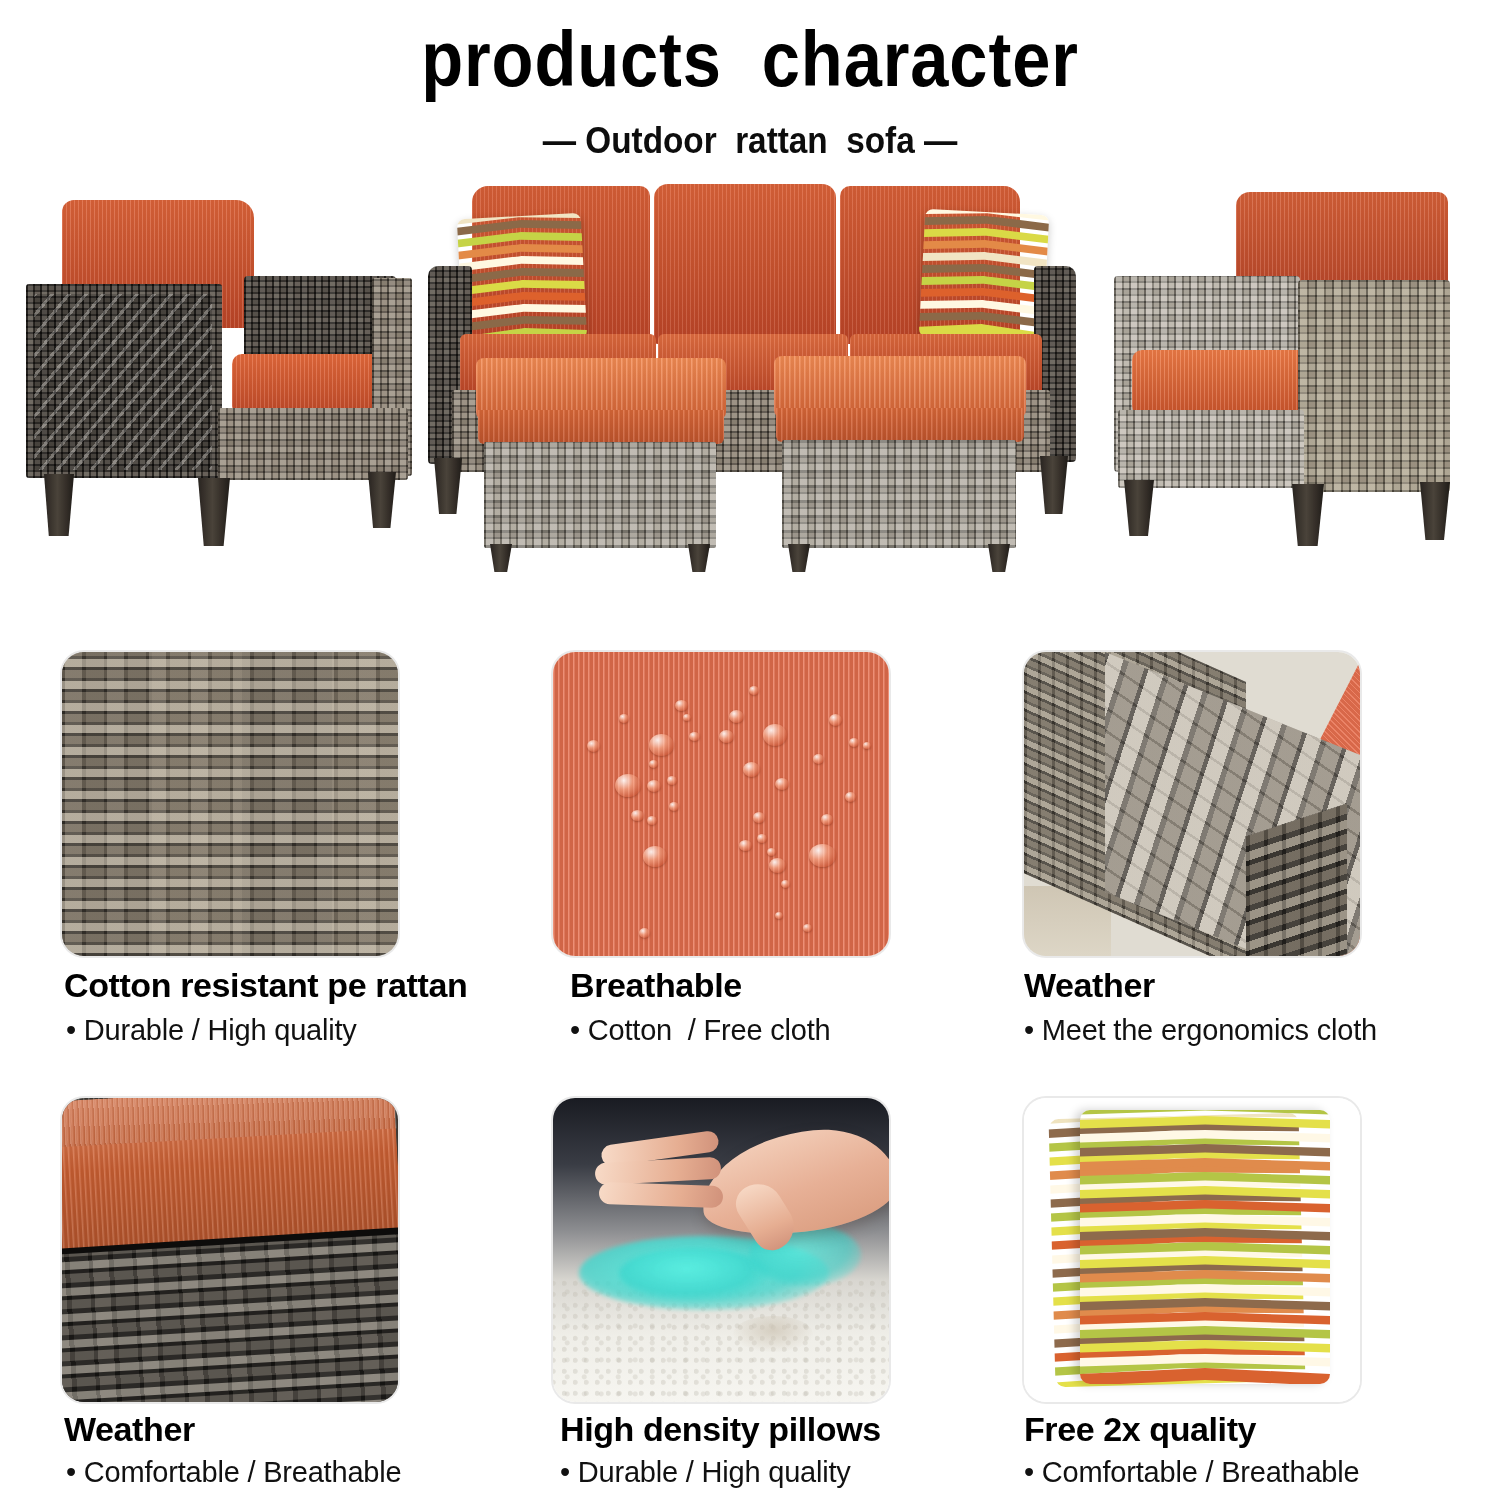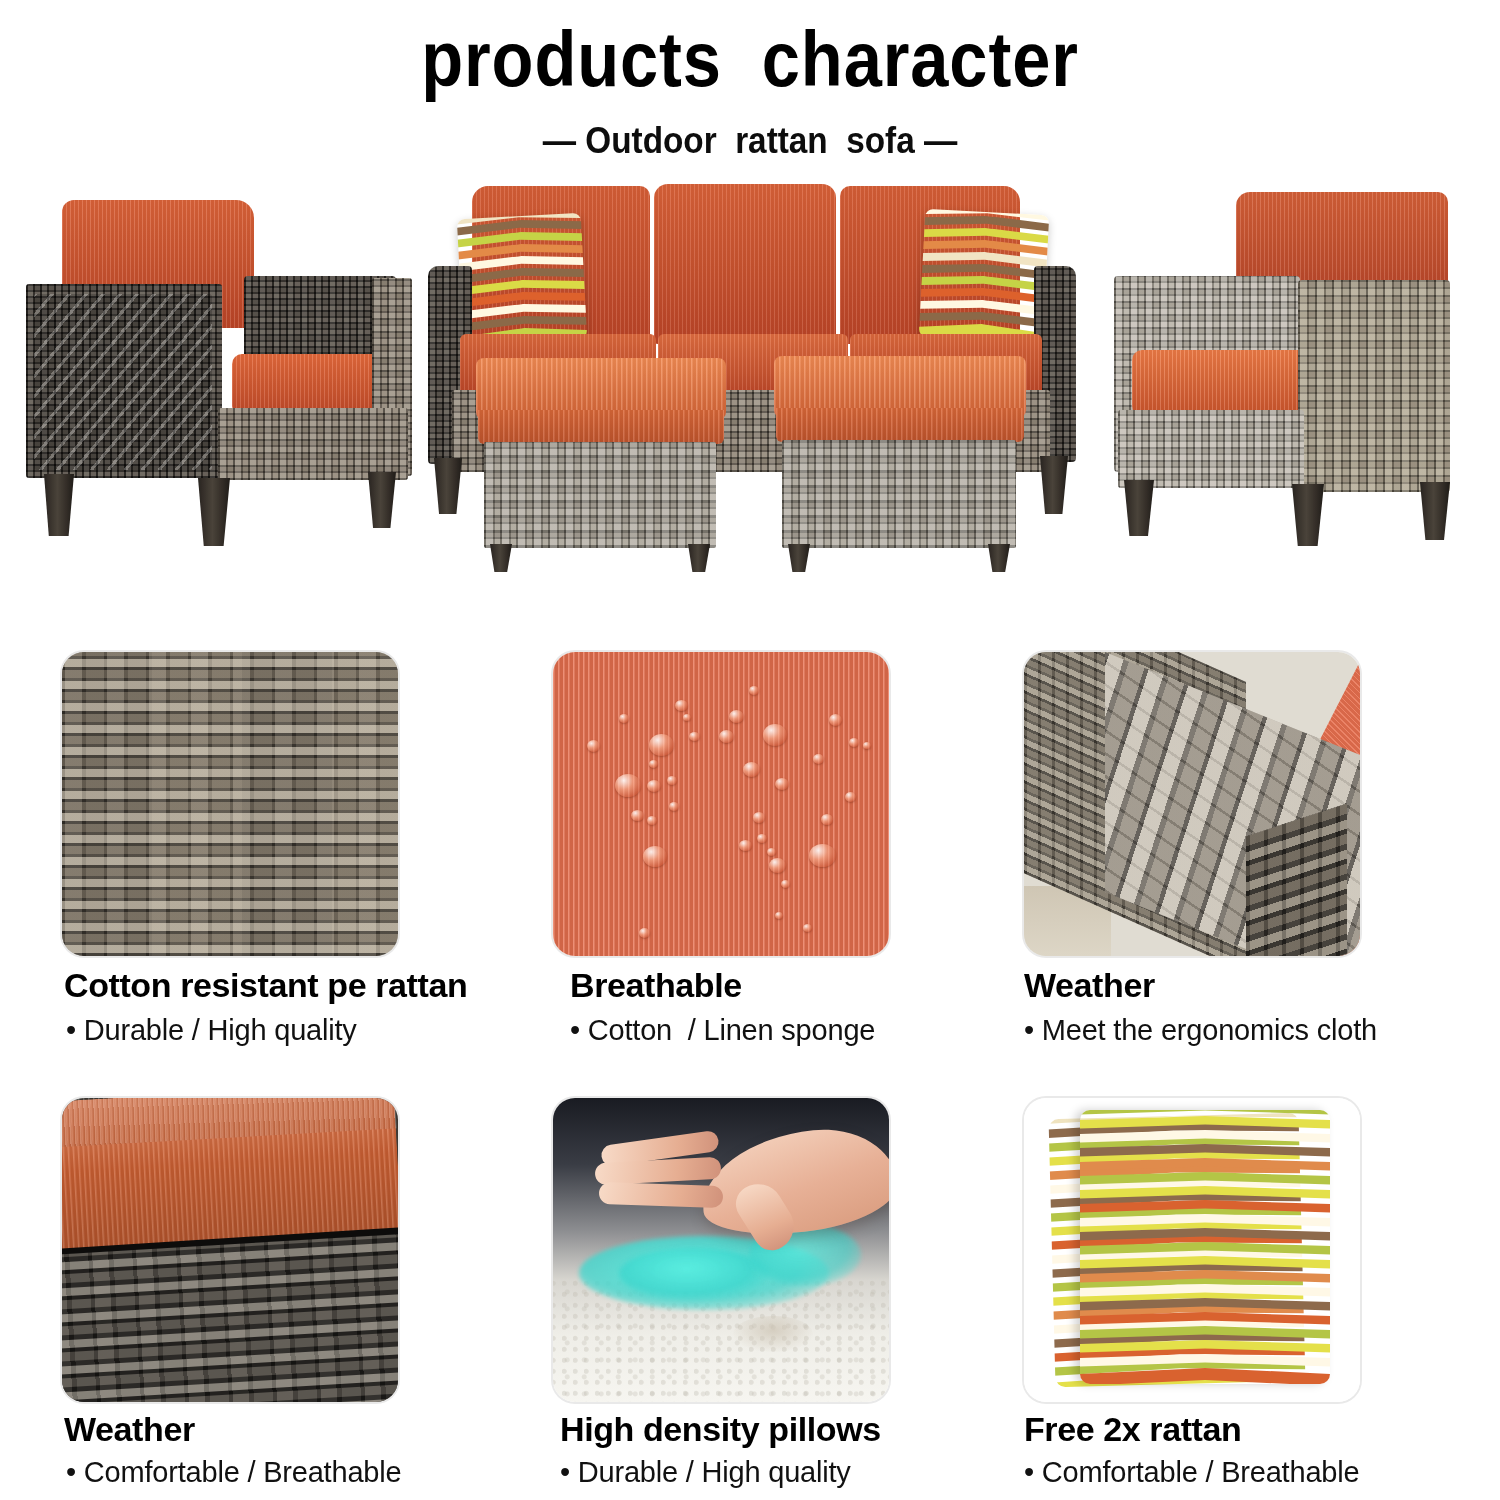--- a/index.html
+++ b/index.html
@@ -430,21 +430,21 @@
     <div class="drop" style="left:90px;top:194px;width:24px;height:21px;"></div>
     <div class="drop" style="left:256px;top:192px;width:27px;height:23px;"></div>
     <div class="drop" style="left:216px;top:206px;width:17px;height:15px;"></div>
     <div class="drop" style="left:228px;top:228px;width:9px;height:8px;"></div>
     <div class="drop" style="left:86px;top:276px;width:11px;height:10px;"></div>
     <div class="drop" style="left:222px;top:260px;width:8px;height:7px;"></div>
     <div class="drop" style="left:250px;top:272px;width:9px;height:8px;"></div>
   </div>
 </div>
 <div class="flabel" style="left:570px;top:968px;">Breathable</div>
-<div class="fsub" style="left:570px;top:1016px;">• Cotton  / Linen sponge</div>
+<div class="fsub" style="left:570px;top:1016px;">• Cotton  / Free cloth</div>
 
 <div class="panel" style="left:1024px;top:652px;width:336px;height:304px;">
   <div class="p-arm">
     <div class="arm-orange"></div>
     <div class="arm-floor"></div>
     <div class="arm-face"></div>
     <div class="arm-top"></div>
     <div class="arm-side"></div>
   </div>
 </div>
@@ -523,14 +523,14 @@
       <div class="cv" style="top:174px;height:14px;background:#fff8e6;clip-path:polygon(0 40%,50% 0,100% 40%,100% 100%,50% 60%,0 100%);"></div>
       <div class="cv" style="top:188px;height:14px;background:#8d6a4c;clip-path:polygon(0 40%,50% 0,100% 40%,100% 100%,50% 60%,0 100%);"></div>
       <div class="cv" style="top:202px;height:14px;background:#d9622f;clip-path:polygon(0 40%,50% 0,100% 40%,100% 100%,50% 60%,0 100%);"></div>
       <div class="cv" style="top:216px;height:14px;background:#b4c546;clip-path:polygon(0 40%,50% 0,100% 40%,100% 100%,50% 60%,0 100%);"></div>
       <div class="cv" style="top:230px;height:14px;background:#e4e04a;clip-path:polygon(0 40%,50% 0,100% 40%,100% 100%,50% 60%,0 100%);"></div>
       <div class="cv" style="top:244px;height:14px;background:#fff8e6;clip-path:polygon(0 40%,50% 0,100% 40%,100% 100%,50% 60%,0 100%);"></div>
       <div class="cv" style="top:258px;height:20px;background:#d9622f;clip-path:polygon(0 40%,50% 0,100% 40%,100% 100%,50% 60%,0 100%);"></div>
     </div>
   </div>
 </div>
-<div class="flabel" style="left:1024px;top:1412px;">Free 2x rattan</div>
+<div class="flabel" style="left:1024px;top:1412px;">Free 2x quality</div>
 <div class="fsub" style="left:1024px;top:1458px;">• Comfortable / Breathable</div>
 
 </body></html>

